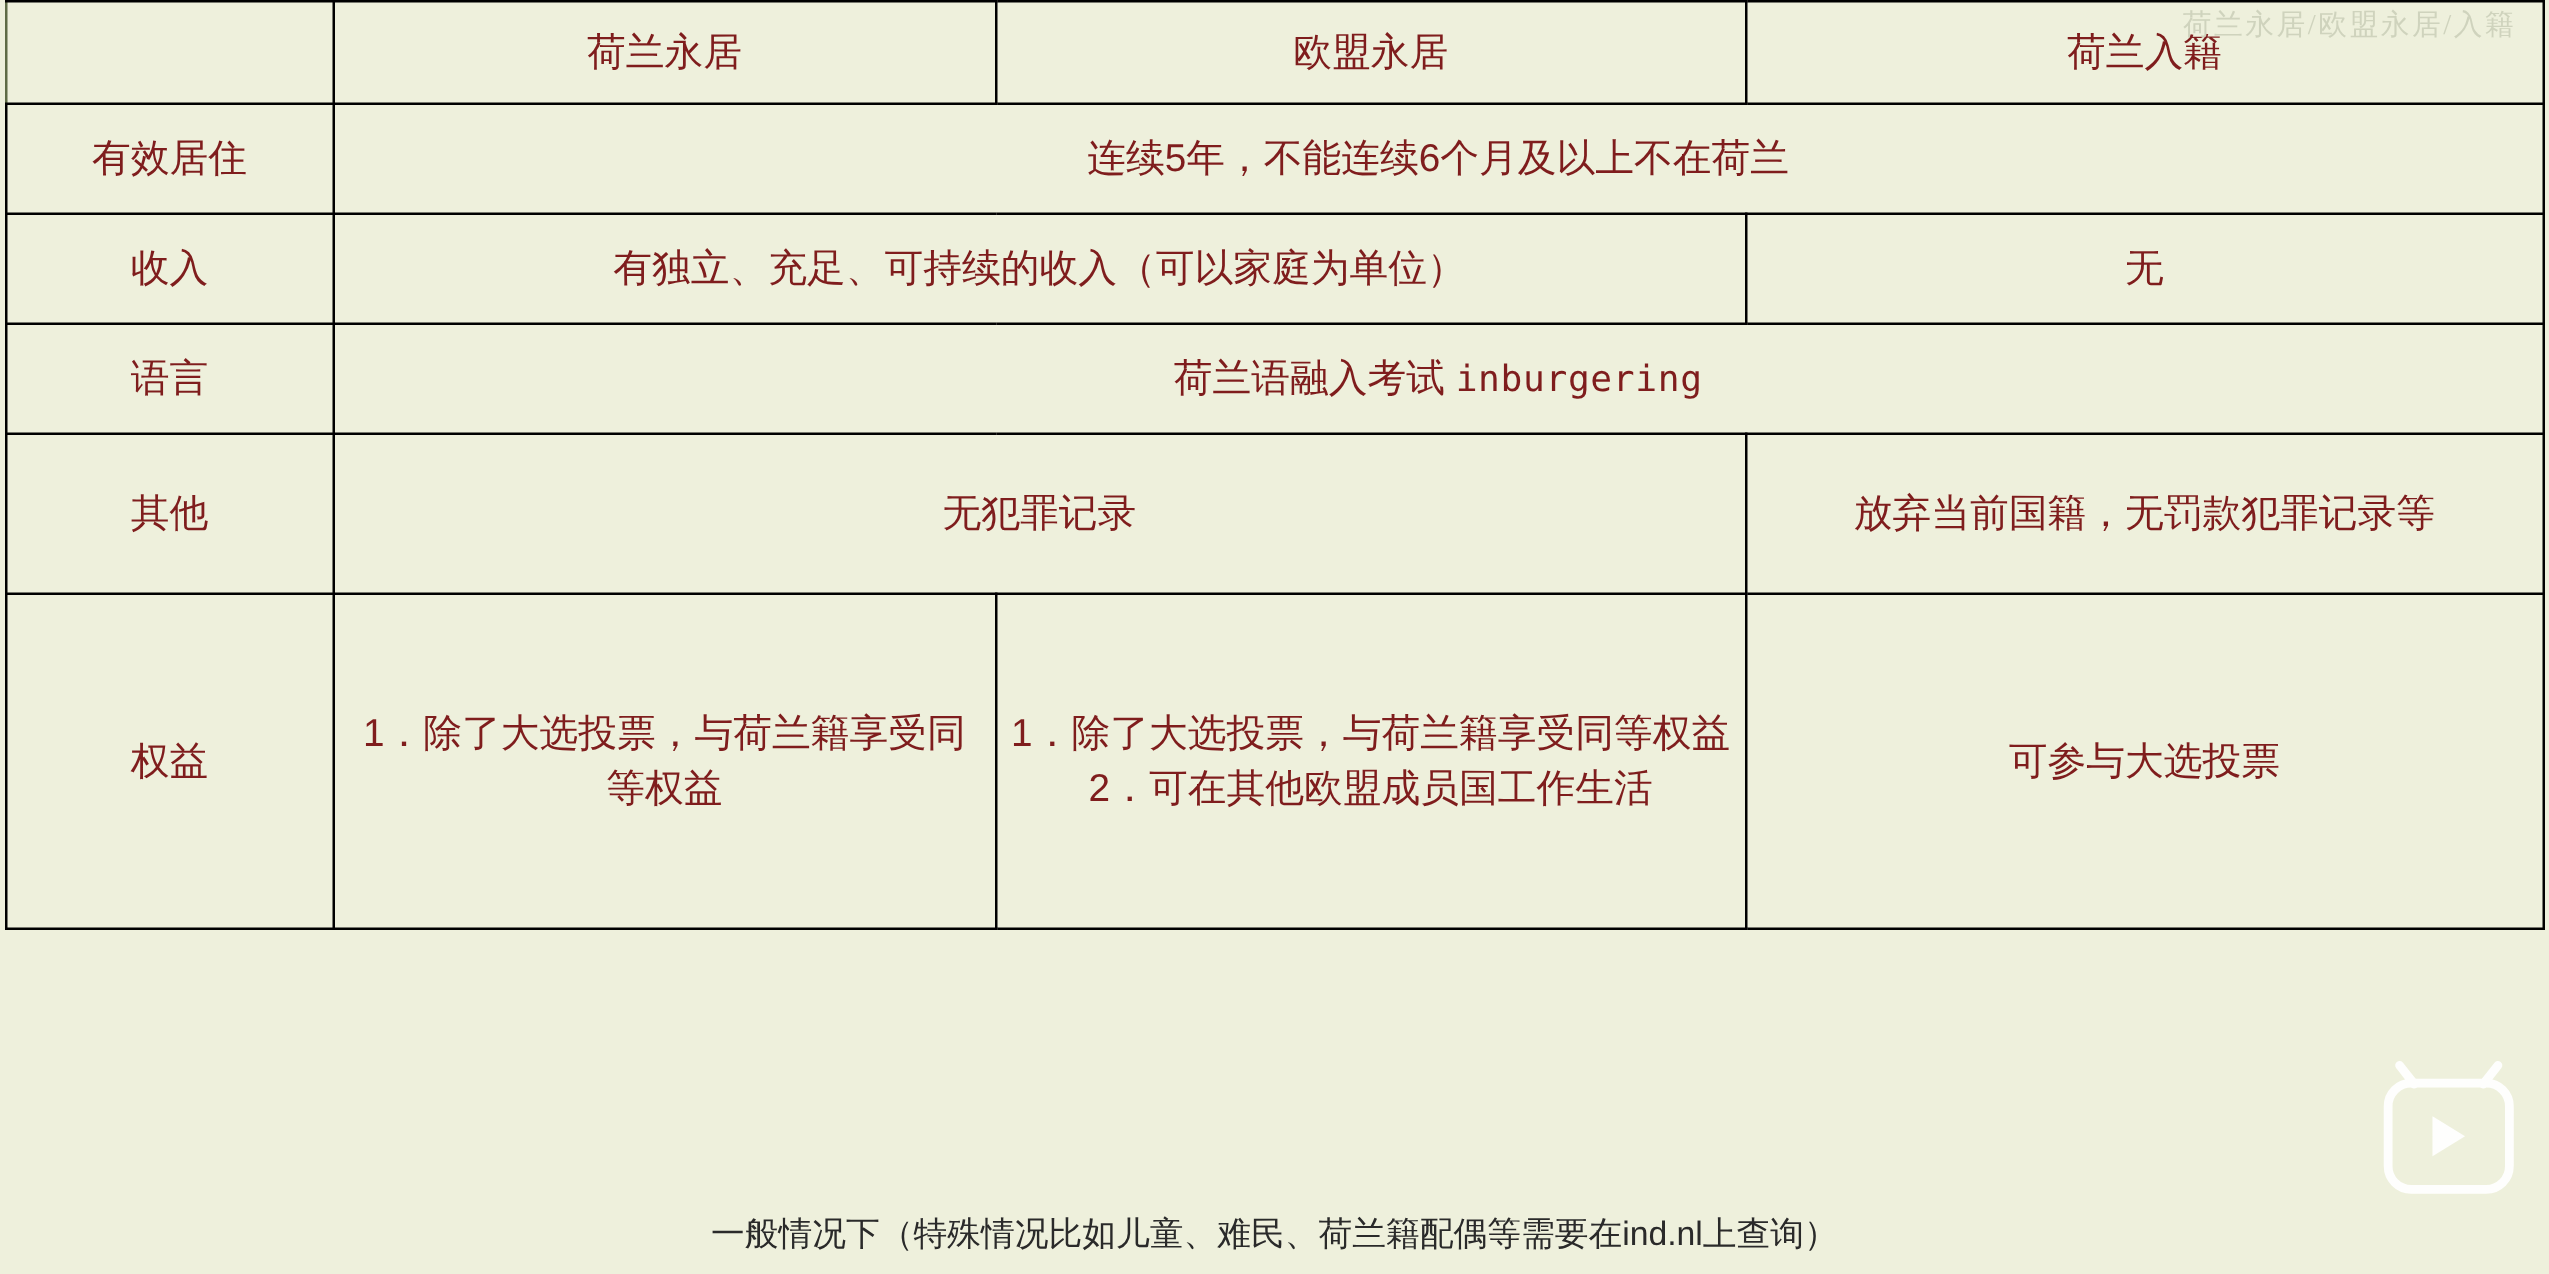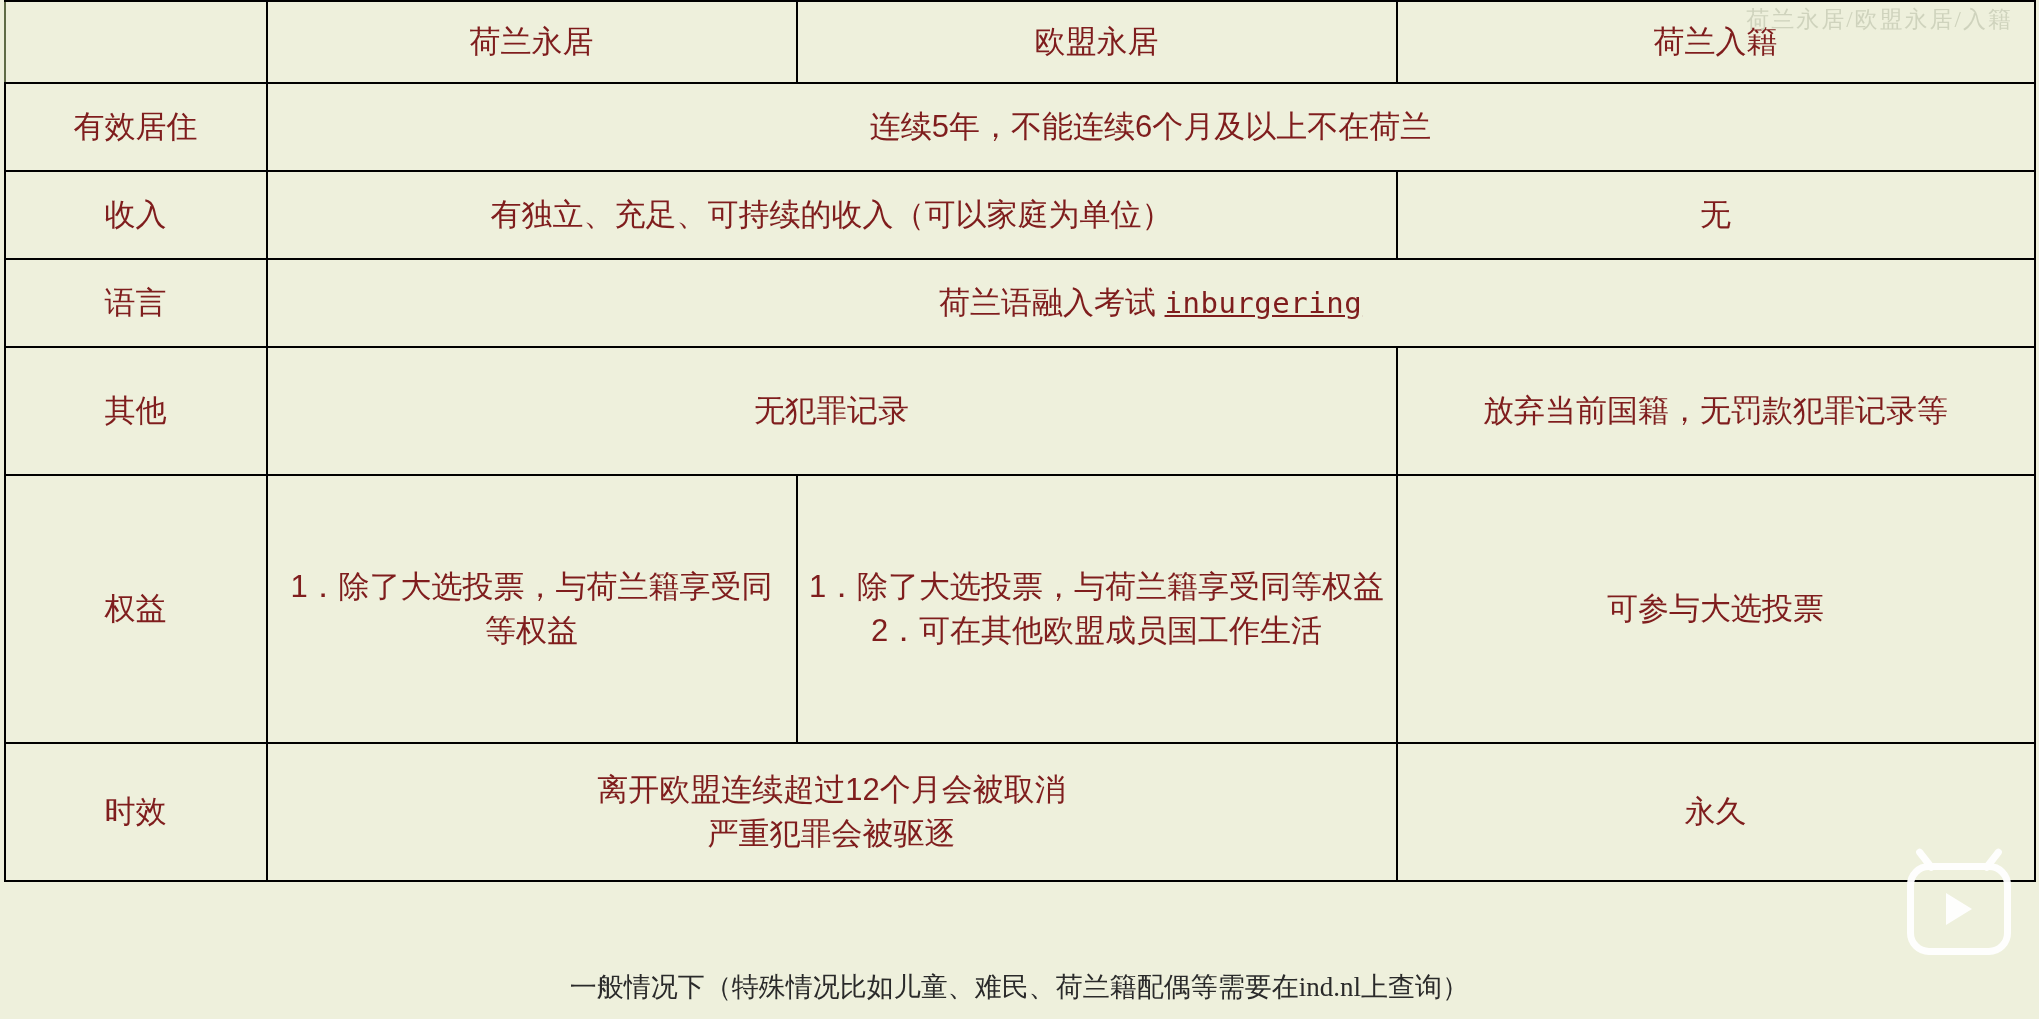--- a/index.html
+++ b/index.html
@@ -69,34 +69,32 @@
   .list-item {
     display: block;
     text-align: center;
     margin: 0;
   }
 
   .mono-inline {
     font-family: "DejaVu Sans Mono", "Liberation Mono", monospace;
     font-size: 29px;
     letter-spacing: 0.5px;
-    text-decoration: underline;
   }
 
   .two-line span { display: block; }
 
   .footnote {
     position: absolute;
     left: 0;
     right: 0;
     bottom: 14px;
     text-align: center;
     font-size: 27px;
     color: #2a2a2a;
-    font-family: Liberation Serif, serif;
   }
 
   .watermark-top {
     position: absolute;
     top: 4px;
     right: 26px;
     font-size: 23px;
     color: #cfd3bd;
     letter-spacing: 2px;
     user-select: none;
@@ -193,28 +191,20 @@
         <td class="cell-left">
           <span class="list-item">1．除了大选投票，与荷兰籍享受同等权益</span>
         </td>
         <td class="cell-left">
           <span class="list-item">1．除了大选投票，与荷兰籍享受同等权益</span>
           <span class="list-item">2．可在其他欧盟成员国工作生活</span>
         </td>
         <td>可参与大选投票</td>
       </tr>
 
-      <tr class="row-term">
-        <td>时效</td>
-        <td colspan="2" class="two-line">
-          <span>离开欧盟连续超过12个月会被取消</span>
-          <span>严重犯罪会被驱逐</span>
-        </td>
-        <td>永久</td>
-      </tr>
 
 
     </tbody>
   </table>
 
   <div class="bili-logo">
     <span class="bili-play"></span>
   </div>
 
   <div class="footnote">一般情况下（特殊情况比如儿童、难民、荷兰籍配偶等需要在ind.nl上查询）</div>

